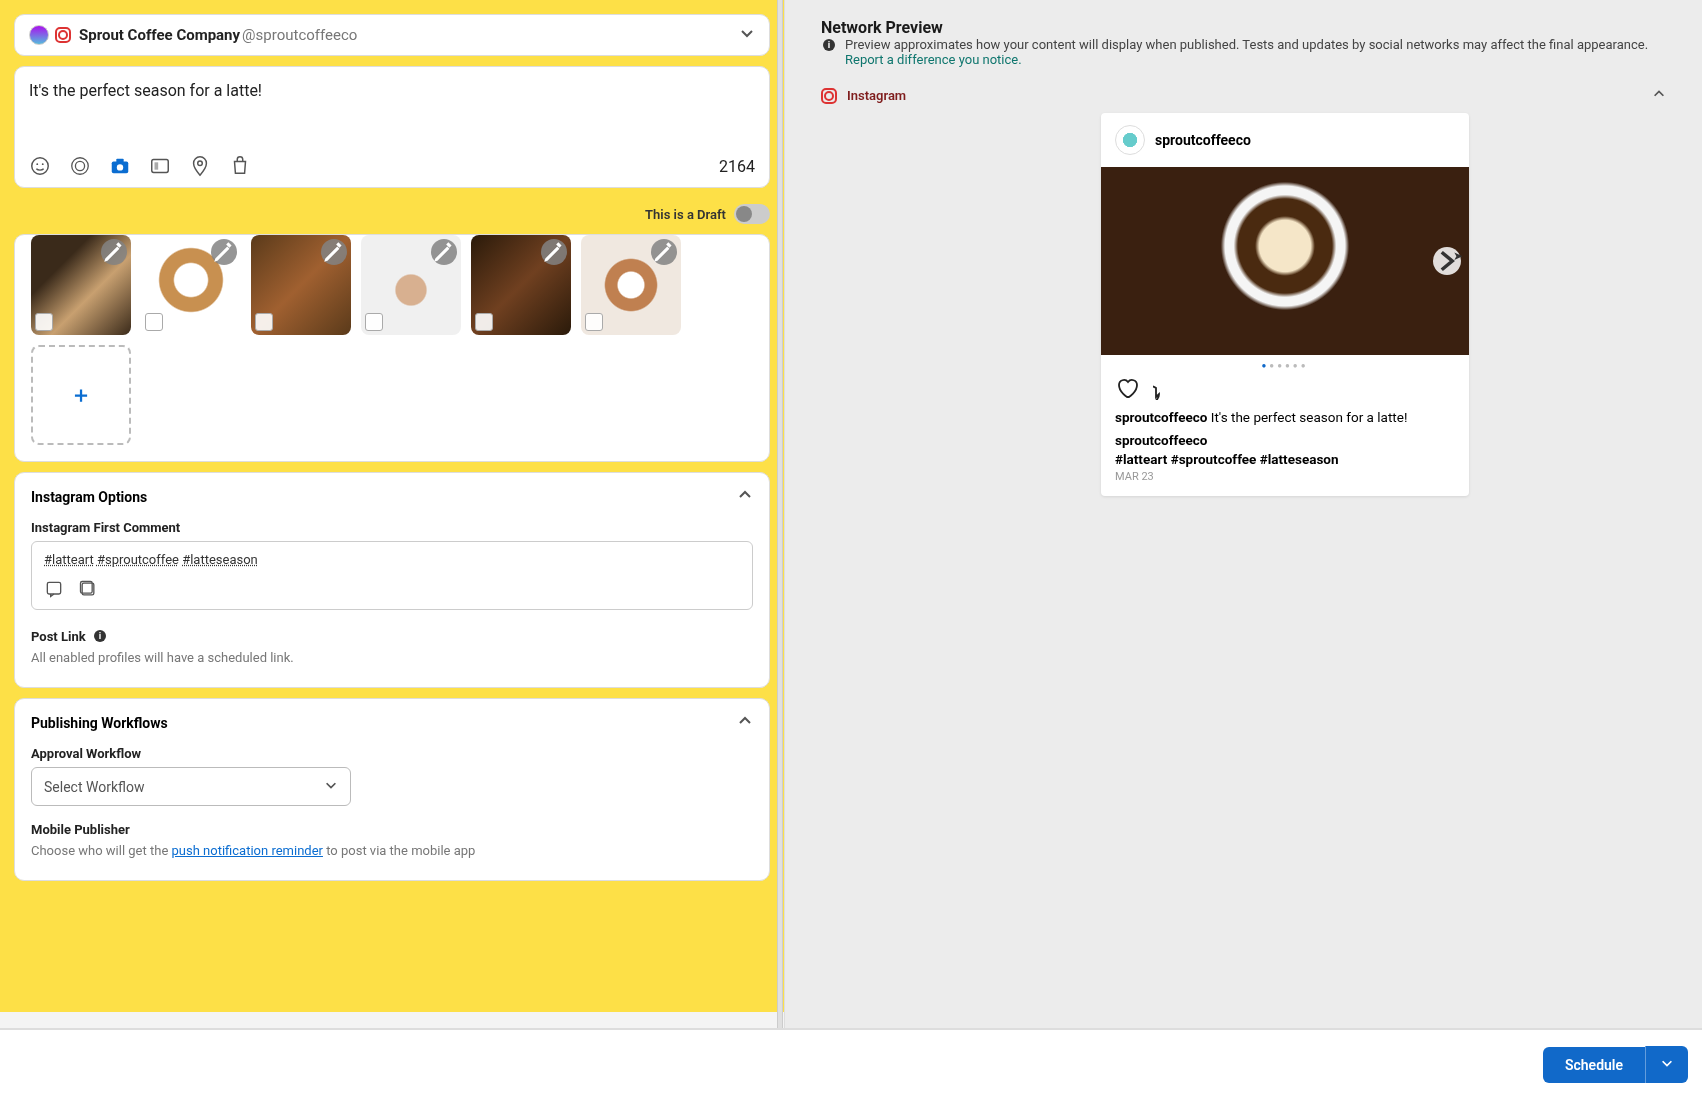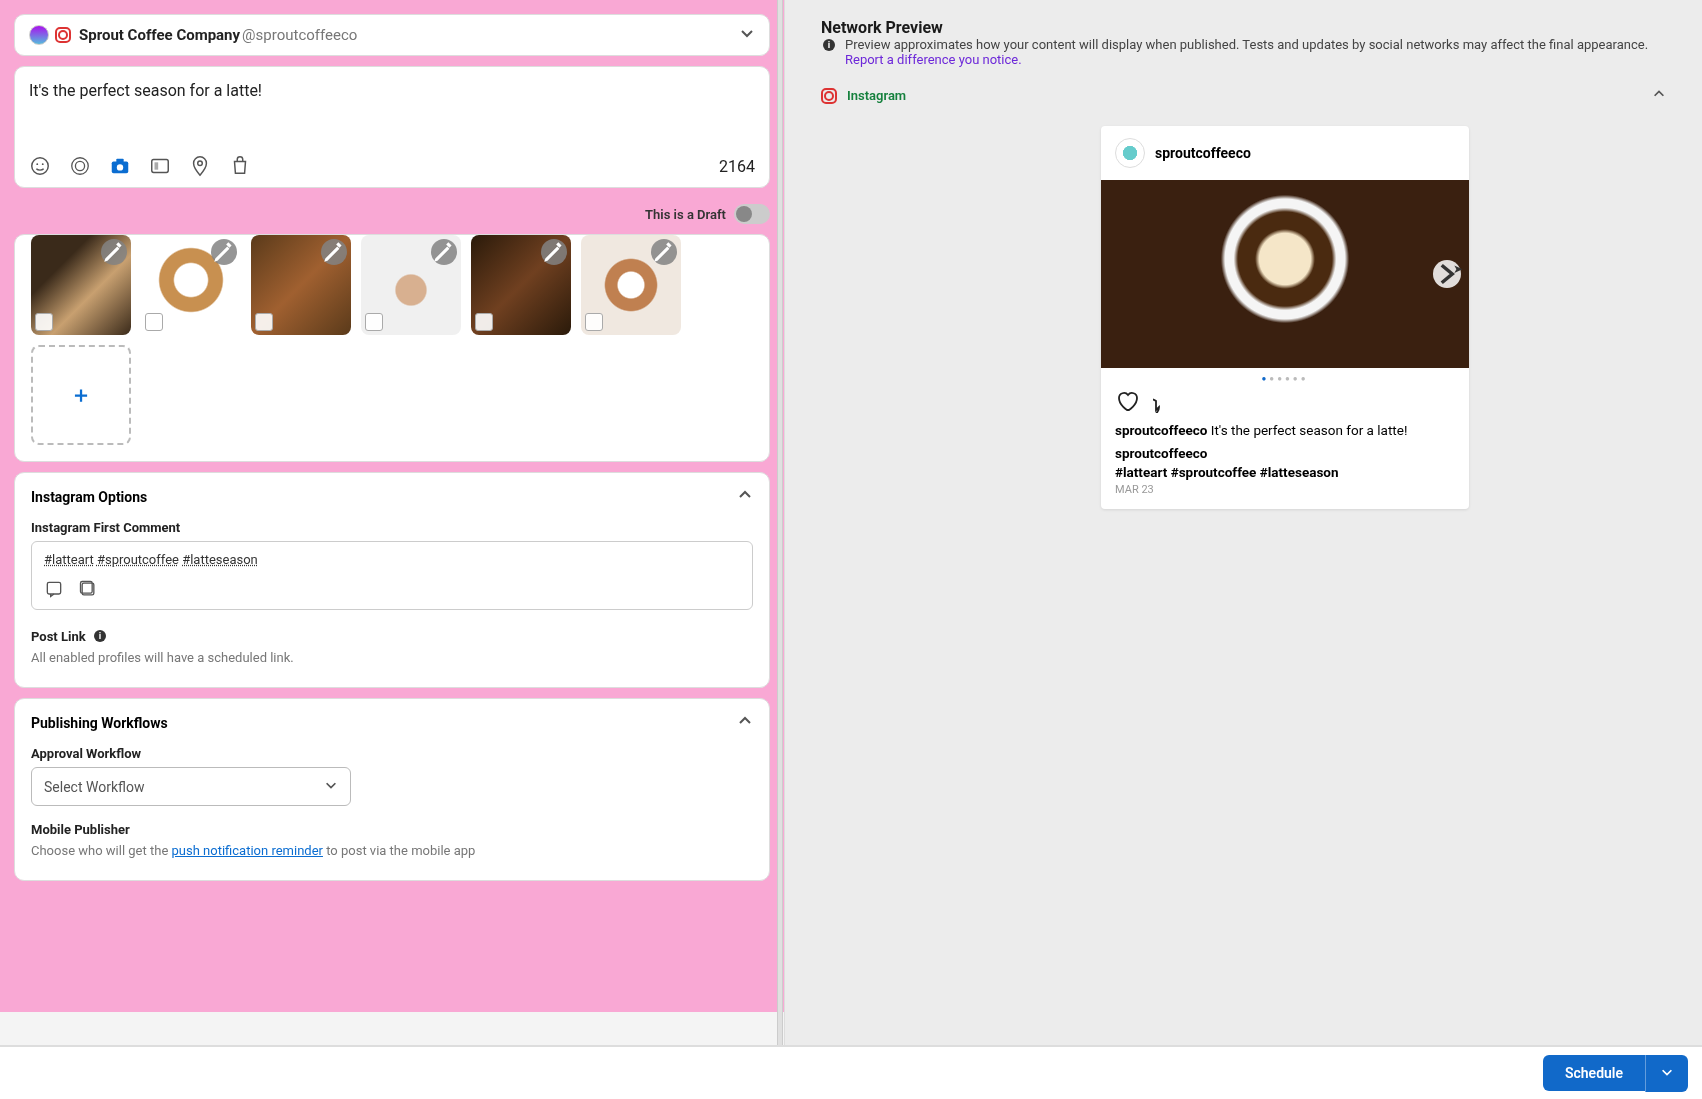--- a/index.html
+++ b/index.html
@@ -1,20 +1,20 @@
 <!DOCTYPE html>
 <html><head>
 <meta charset="utf-8">
 <style>
 *{box-sizing:border-box;margin:0;padding:0;font-family:-apple-system,BlinkMacSystemFont,"Segoe UI",Roboto,Helvetica,Arial,sans-serif}
 body{background:#f4f4f4;width:1702px;height:1099px;overflow:hidden;position:relative}
 .app{display:flex;height:100%;width:100%}
-.left-col{width:784px;background:#f9a8d4;padding:14px 14px 0 14px;height:1012px;overflow-y:auto}
+.left-col{width:784px;background:#fde047;padding:14px 14px 0 14px;height:1012px;overflow-y:auto}
 .right-col{width:918px;background:#ececec;padding:18px 36px;height:1045px;overflow-y:auto;border-left:1px solid #ddd}
-.bottom-bar{position:absolute;bottom:0;left:0;right:0;height:54px;background:#fff;border-top:2px solid #ddd;display:flex;justify-content:flex-end;align-items:center;padding-right:14px}
+.bottom-bar{position:absolute;bottom:0;left:0;right:0;height:71px;background:#fff;border-top:2px solid #ddd;display:flex;justify-content:flex-end;align-items:center;padding-right:14px}
 .card{background:#fff;border:1px solid #ddd;border-radius:10px;margin-bottom:10px}
 .profile-bar{display:flex;align-items:center;padding:10px 14px}
 .profile-bar .ava{width:20px;height:20px;border-radius:50%;background:linear-gradient(#a1e,#5bd);margin-right:6px;border:1px solid #ccc}
 .ig-badge{width:16px;height:16px;border:2px solid #d33;border-radius:5px;margin-right:8px;position:relative}
 .ig-badge::after{content:"";width:6px;height:6px;border:2px solid #d33;border-radius:50%;position:absolute;top:1px;left:1px}
 .profile-name{font-weight:700;font-size:15px;color:#222}
 .profile-handle{color:#777;font-size:15px;margin-left:2px}
 .chev{margin-left:auto;color:#555}
 .compose{min-height:122px;padding:14px;position:relative}
 .compose-text{font-size:16px;color:#222}
@@ -42,22 +42,22 @@
 .text-input{width:100%;border:1px solid #ccc;border-radius:6px;padding:10px 12px;font-size:14px;background:#fff}
 .hashtag-box{border:1px solid #ccc;border-radius:6px;padding:10px 12px;font-size:13px}
 .dl{text-decoration:underline dotted;color:#333}
 .mini-icons{display:flex;gap:14px;margin-top:12px}
 .mini-icons .ico{width:20px;height:20px;color:#555}
 .select{width:320px;border:1px solid #bbb;border-radius:6px;padding:10px 12px;font-size:14px;display:flex;align-items:center;justify-content:space-between;background:#fff;color:#555}
 .btn-primary{background:#1169c9;color:#fff;border:none;border-radius:6px 0 0 6px;padding:10px 22px;font-size:14px;font-weight:600;cursor:pointer}
 .btn-dd{background:#1169c9;color:#fff;border:none;border-left:1px solid rgba(255,255,255,.35);border-radius:0 6px 6px 0;padding:10px 14px;cursor:pointer}
 .np-title{font-weight:700;font-size:16px;color:#1a1a1a;}
 .np-note{font-size:13px;color:#444;display:flex;align-items:flex-start;gap:8px;margin-bottom:20px}
-.np-note a{color:#6d28d9;text-decoration:none}
-.np-net{display:flex;align-items:center;font-size:13px;font-weight:600;color:#15803d;margin-bottom:22px}
+.np-note a{color:#0f766e;text-decoration:none}
+.np-net{display:flex;align-items:center;font-size:13px;font-weight:600;color:#7f1d1d;margin-bottom:9px}
 .ig-card{background:#fff;border-radius:4px;width:368px;margin-left:280px;box-shadow:0 1px 3px rgba(0,0,0,.1)}
 .ig-top{display:flex;align-items:center;padding:12px 14px}
 .ig-top .ava{width:30px;height:30px;border-radius:50%;background:radial-gradient(circle,#6cc 35%,#fff 37%);border:1px solid #ddd;margin-right:10px}
 .ig-user{font-weight:700;font-size:14px}
 .ig-img{width:100%;height:188px;position:relative;background:radial-gradient(circle at 50% 42%,#f5e6c8 12%,#4a2a10 14% 22%,#f5f5f5 24% 28%,#3a2010 30%),linear-gradient(180deg,#2a4450 0 18%,#6a8a90 18% 30%,#4a2a10 30% 100%);background-blend-mode:normal}
 .ig-next{position:absolute;right:8px;top:calc(50% - 14px);width:28px;height:28px;border-radius:50%;background:rgba(255,255,255,.85);display:flex;align-items:center;justify-content:center;font-size:14px;color:#333}
 .ig-dots{text-align:center;padding:6px 0;font-size:8px;letter-spacing:3px;color:#bbb}
 .ig-dots .on{color:#1169c9}
 .ig-actions{display:flex;gap:14px;padding:0 14px 8px 14px}
 .ig-body{padding:0 14px 12px 14px;font-size:13.5px;line-height:1.4}

